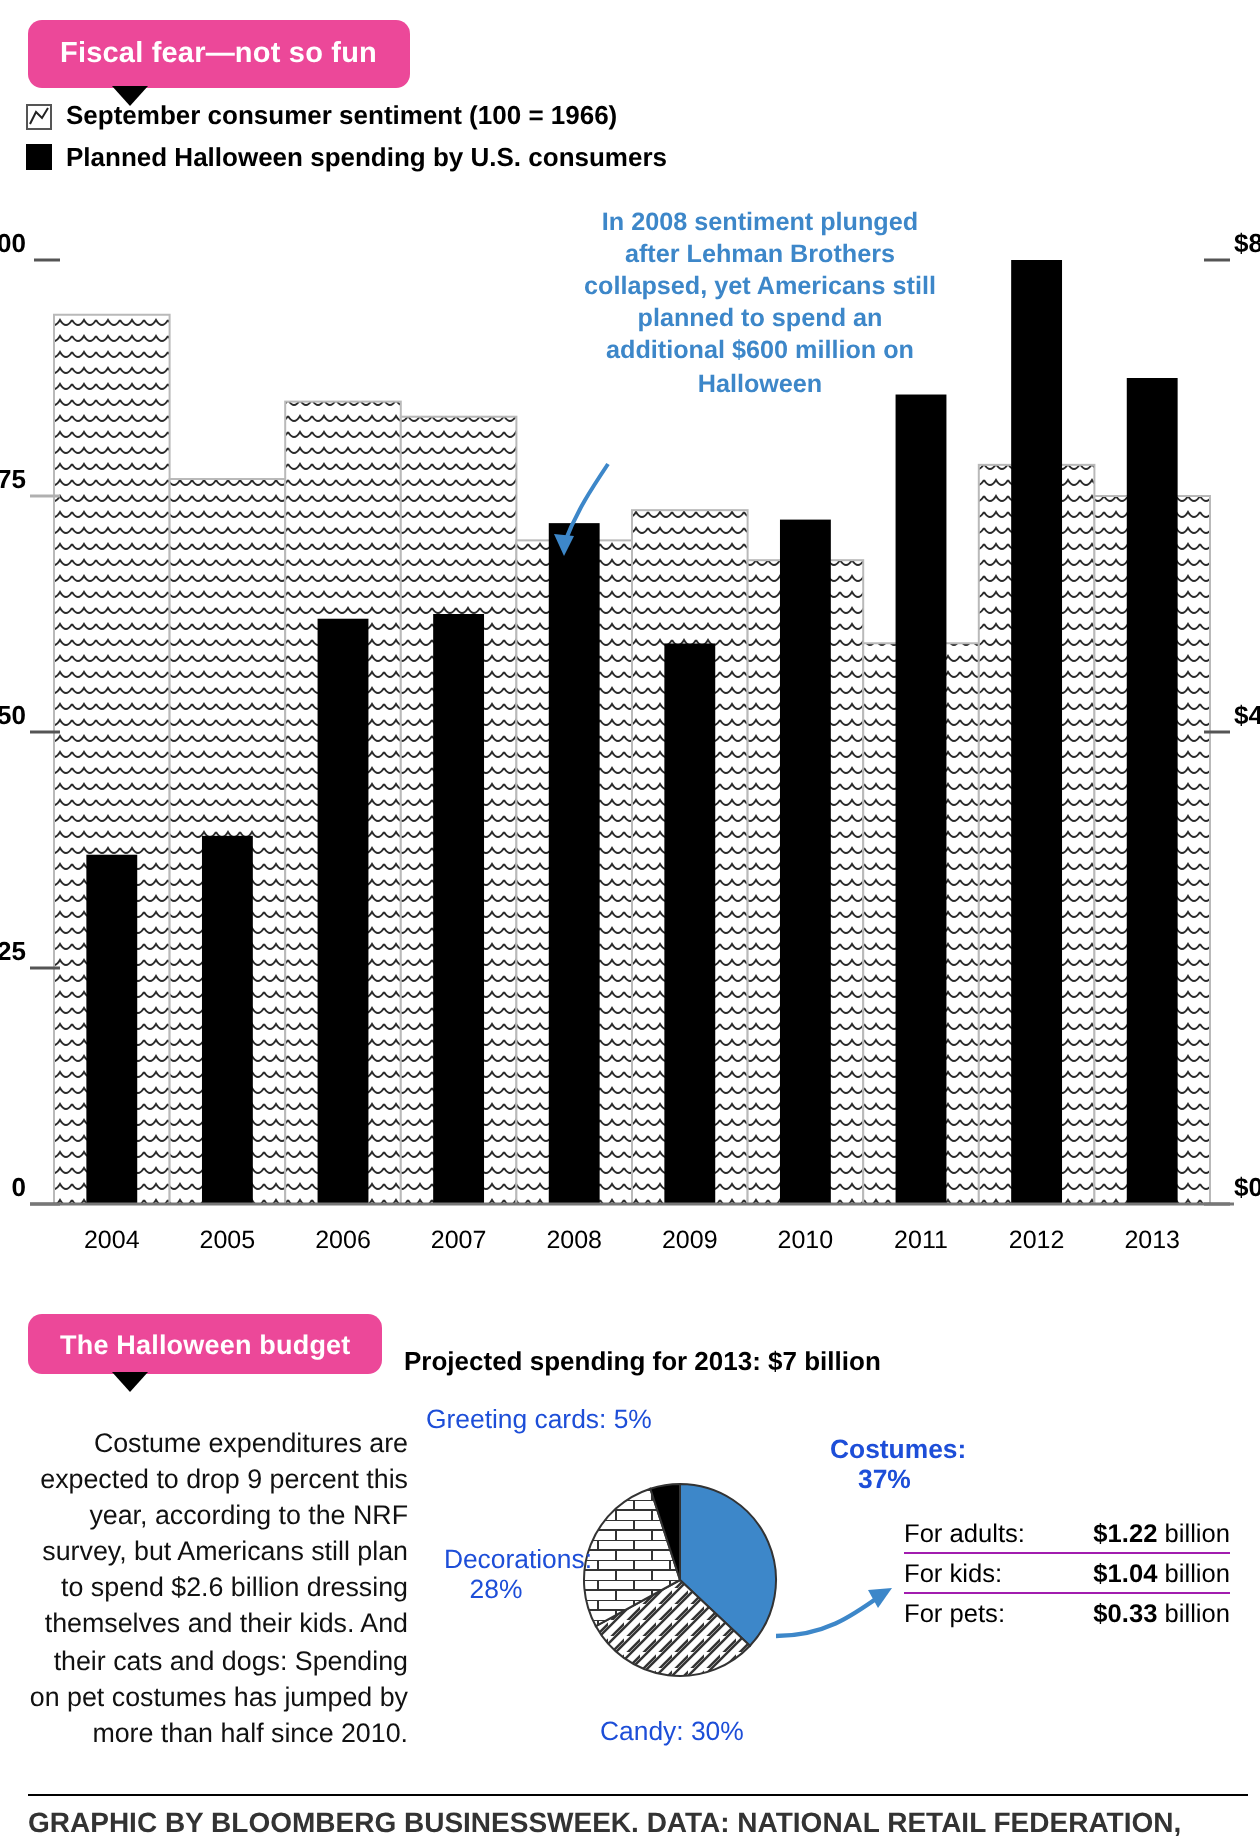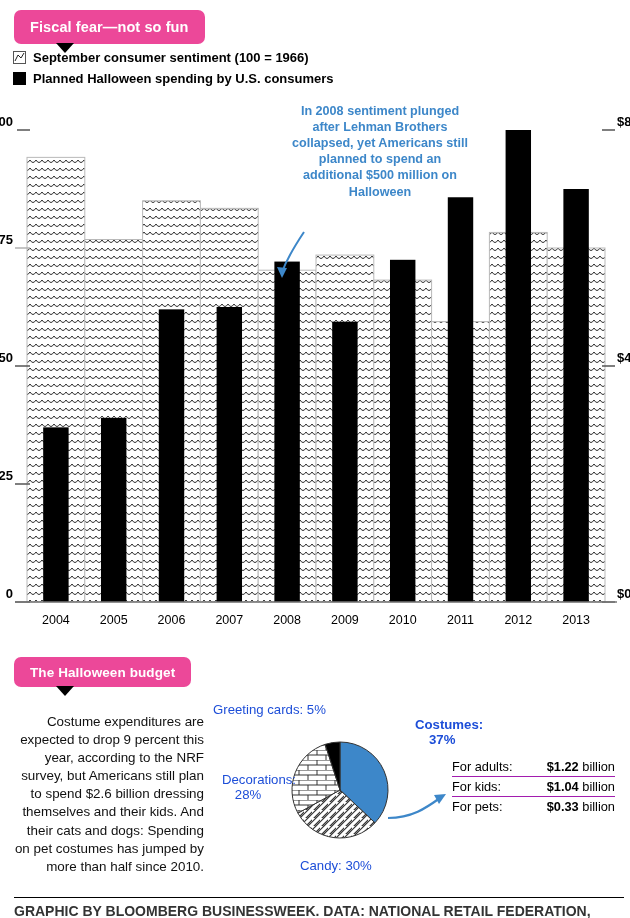--- a/index.html
+++ b/index.html
@@ -21,21 +21,21 @@
     position:absolute;left:42px;bottom:-9px;width:0;height:0;
     border-left:9px solid transparent;border-right:9px solid transparent;
     border-top:10px solid #000;
   }
   #title-bubble{left:14px;top:10px;height:34px;font-size:14.5px;}
   #budget-bubble{left:14px;top:657px;height:30px;font-size:13.5px;}
 
   
   .legend{position:absolute;left:13px;font-size:13px;font-weight:bold;
           display:flex;align-items:center;gap:7px;}
-  #legend-sentiment{top:50px;}
+  #legend-sentiment{top:50px;align-items:flex-end;}
   #legend-spending{top:71px;}
   .swatch-line{width:13px;height:13px;border:1px solid #555;box-sizing:border-box;
       display:block;position:relative;background:#fff;}
   .swatch-line svg{position:absolute;left:0;top:0;}
   .swatch-solid{width:13px;height:13px;background:#000;display:block;}
 
   
   #main-chart{position:absolute;left:0;top:110px;width:630px;height:530px;}
 
   .bars-svg{position:absolute;left:0;top:0;}
@@ -145,32 +145,33 @@
         <text x="229.29999999999998" y="514" font-size="12.5" font-weight="normal" text-anchor="middle" font-family="&quot;Liberation Sans&quot;,sans-serif" fill="#000">2007</text>
         <text x="287.09999999999997" y="514" font-size="12.5" font-weight="normal" text-anchor="middle" font-family="&quot;Liberation Sans&quot;,sans-serif" fill="#000">2008</text>
         <text x="344.9" y="514" font-size="12.5" font-weight="normal" text-anchor="middle" font-family="&quot;Liberation Sans&quot;,sans-serif" fill="#000">2009</text>
         <text x="402.69999999999993" y="514" font-size="12.5" font-weight="normal" text-anchor="middle" font-family="&quot;Liberation Sans&quot;,sans-serif" fill="#000">2010</text>
         <text x="460.49999999999994" y="514" font-size="12.5" font-weight="normal" text-anchor="middle" font-family="&quot;Liberation Sans&quot;,sans-serif" fill="#000">2011</text>
         <text x="518.3" y="514" font-size="12.5" font-weight="normal" text-anchor="middle" font-family="&quot;Liberation Sans&quot;,sans-serif" fill="#000">2012</text>
         <text x="576.0999999999999" y="514" font-size="12.5" font-weight="normal" text-anchor="middle" font-family="&quot;Liberation Sans&quot;,sans-serif" fill="#000">2013</text>
       </svg>
   </div>
 
-  <div id="annotation">In 2008 sentiment plunged after Lehman Brothers collapsed, yet Americans still planned to spend an additional $500 million on Halloween</div>
+  <div id="annotation">In 2008 sentiment plunged after Lehman Brothers collapsed, yet Americans still planned to spend an additional $600 million on Halloween</div>
   <svg id="annotation-arrow" width="40" height="60">
     <path d="M32,4 C24,16 16,28 10,44" fill="none" stroke="#3d87c9" stroke-width="2"></path>
     <path d="M10,50 L5,39 L15,40 Z" fill="#3d87c9"></path>
   </svg>
 
   <div class="bubble" id="budget-bubble">
     <span>The Halloween budget</span>
     <span class="tail"></span>
   </div>
   <div id="budget-text">Costume expenditures are expected to drop 9 percent this year, according to the NRF survey, but Americans still plan to spend $2.6 billion dressing themselves and their kids. And their cats and dogs: Spending on pet costumes has jumped by more than half since 2010.</div>
 
+  <div id="pie-title">Projected spending for 2013: $7 billion</div>
   <div id="pie-wrap">
     <svg id="pie-svg" width="430" height="200">
         <defs>
           <pattern id="brick" width="18" height="10" patternUnits="userSpaceOnUse">
             <rect width="18" height="10" fill="#fff"></rect>
             <path d="M0,0 H18 M0,5 H18 M9,0 V5 M0,5 V10 M18,5 V10" stroke="#333" stroke-width="1" fill="none"></path>
           </pattern>
           <pattern id="diag" width="8" height="8" patternUnits="userSpaceOnUse">
             <rect width="8" height="8" fill="#fff"></rect>
             <path d="M-2,6 L6,-2 M0,10 L10,0 M2,10 L10,2" stroke="#333" stroke-width="1.2"></path>

